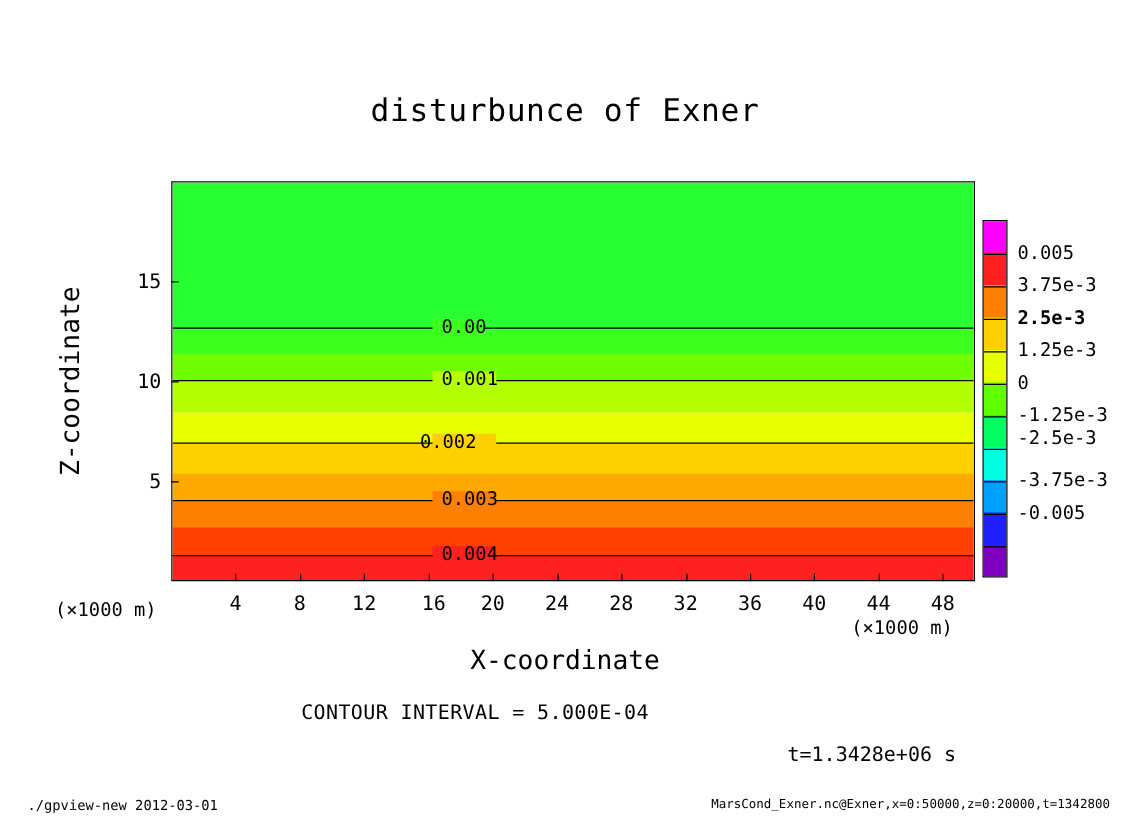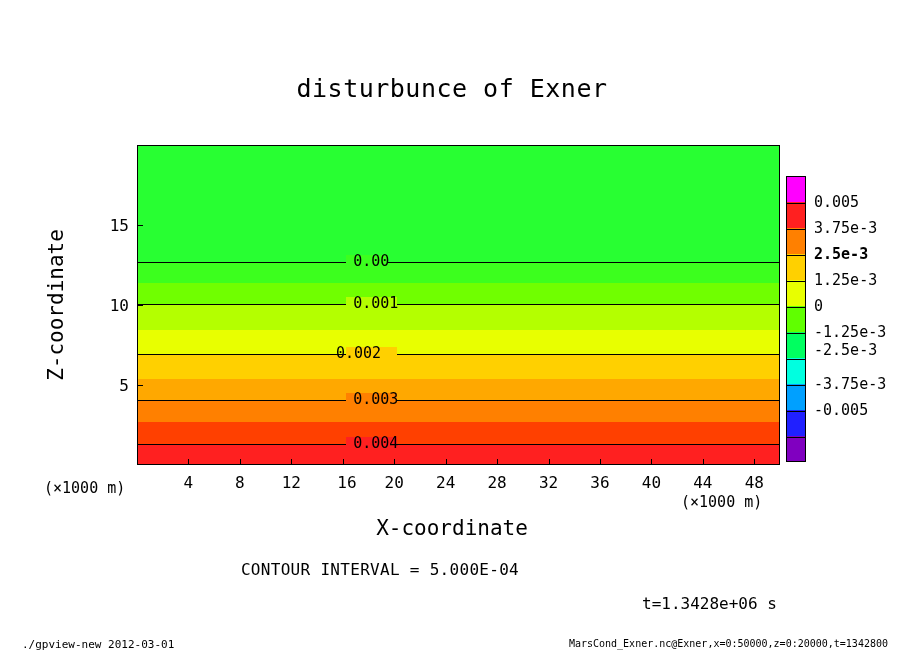--- a/index.html
+++ b/index.html
@@ -125,21 +125,20 @@
     width: 760px;
     text-align: center;
     font-size: 16px;
     letter-spacing: 0.3px;
   }
   .time-label {
     position: absolute;
     left: 630px;
     top: 594px;
     font-size: 16px;
-    margin-left: 12px;
   }
   .foot-left {
     position: absolute;
     left: 22px;
     top: 638px;
     font-size: 11px;
   }
   .foot-right {
     position: absolute;
     right: 16px;

